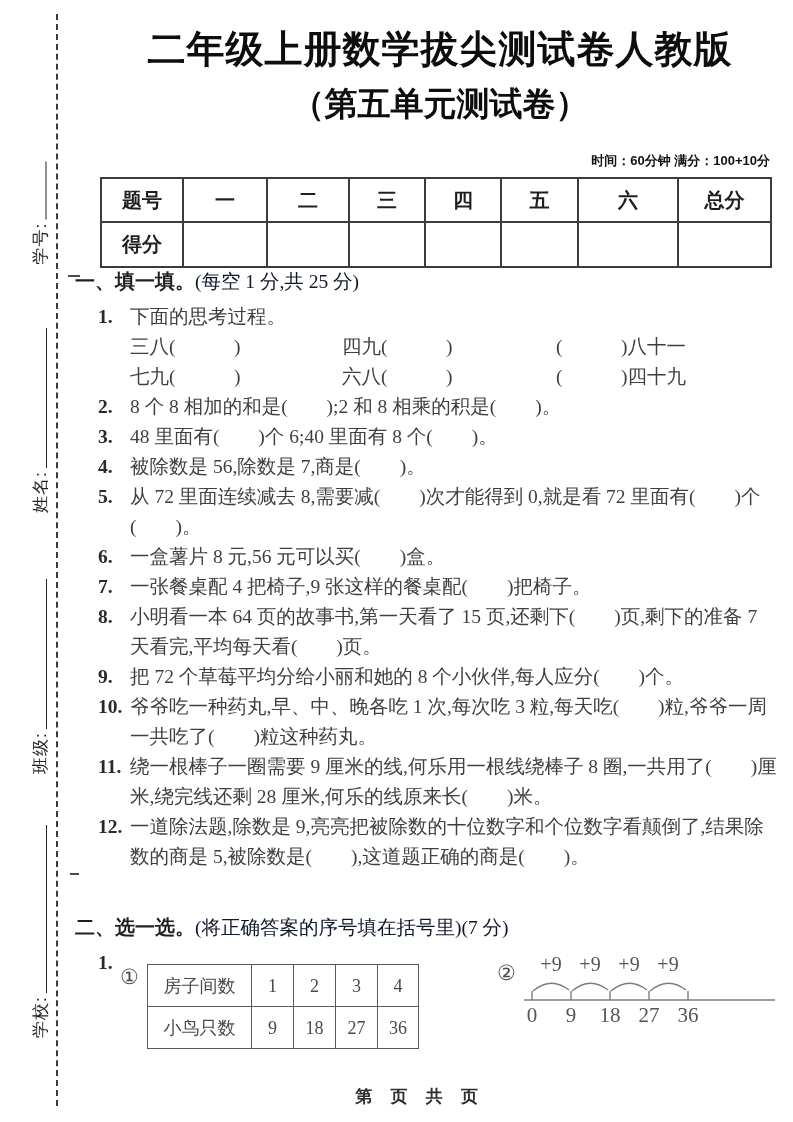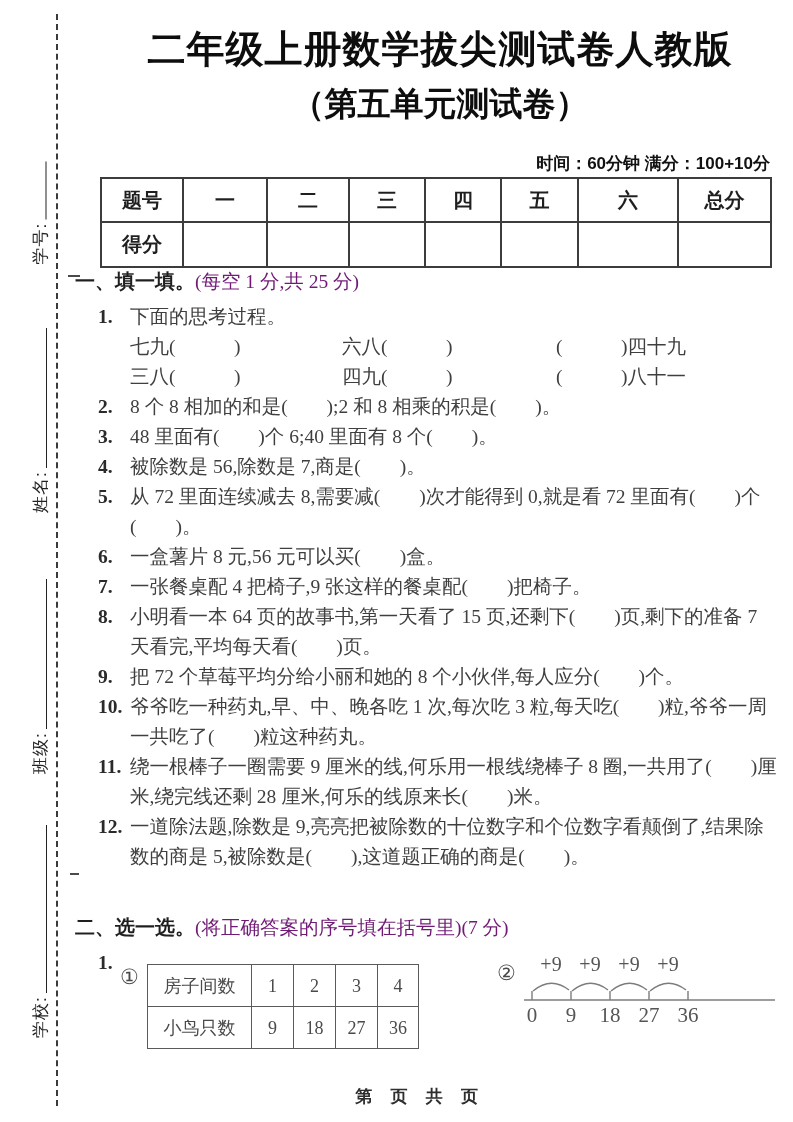--- a/index.html
+++ b/index.html
@@ -18,37 +18,37 @@
 
   
   .title{position:absolute;left:90px;top:24px;width:700px;text-align:center;
          font-family:"Liberation Sans","DejaVu Sans",sans-serif;font-weight:900;
          font-size:38px;letter-spacing:1px;color:#0d0d0d;}
   .subtitle{position:absolute;left:90px;top:82px;width:700px;text-align:center;
             font-family:"Liberation Sans","DejaVu Sans",sans-serif;font-weight:900;
             font-size:33px;color:#0d0d0d;}
   .info{position:absolute;left:100px;top:152px;width:670px;text-align:right;
         font-family:"Liberation Sans","DejaVu Sans",sans-serif;font-weight:600;
-        font-size:17px;color:#111;}
+        font-size:13px;color:#111;}
 
   
   .score-table{position:absolute;left:100px;top:177px;width:670px;border-collapse:collapse;
                table-layout:fixed;padding-left:30px;}
   .score-table td{border:2px solid #3c3c3c;text-align:center;vertical-align:middle;
                   font-size:20px;color:#1f1f1f;}
   .score-table tr.r1 td{height:40px;}
   .score-table tr.r2 td{height:41px;}
   .score-table td.hd{font-weight:700;}
   .score-table td.num{font-weight:600;}
 
   
   .section{position:absolute;left:75px;width:704px;font-size:19.5px;line-height:30px;}
   .sec-head{margin-bottom:5px;}
   .sec-head .bold{font-weight:700;color:#1f1f1f;font-size:20px;}
-  .sec-head .note{color:#701a75;margin-top:32px;}
+  .sec-head .note{color:#0f172a;margin-top:32px;}
   .q{position:relative;padding-left:55px;}
   .qnum{position:absolute;left:23px;font-weight:700;color:#2a2a2a;}
   .fill-row{display:flex;padding-left:55px;}
   .fill-row span{display:inline-block;}
   .fill-row .c1{width:212px;}
   .fill-row .c2{width:214px;}
 
   
   .options{position:relative;height:110px;margin-top:4px;}
   .opt-marker{position:absolute;font-size:21px;color:#4a4a4a;}
@@ -129,28 +129,28 @@
   <div class="section" style="top:266px;">
     <div class="sec-head">
       <span class="bold">一、填一填。</span><span class="note">(每空 1 分,共 25 分)</span>
     </div>
 
     <div class="q">
       <span class="qnum">1.</span>
       <span>下面的思考过程。</span>
     </div>
     <div class="fill-row">
+      <span class="c1">三八(　　　)</span>
+      <span class="c2">四九(　　　)</span>
+      <span class="c3">(　　　)八十一</span>
+    </div>
+    <div class="fill-row">
       <span class="c1">七九(　　　)</span>
       <span class="c2">六八(　　　)</span>
       <span class="c3">(　　　)四十九</span>
-    </div>
-    <div class="fill-row">
-      <span class="c1">三八(　　　)</span>
-      <span class="c2">四九(　　　)</span>
-      <span class="c3">(　　　)八十一</span>
     </div>
 
     <div class="q">
       <span class="qnum">2.</span>
       <span>8 个 8 相加的和是(　　);2 和 8 相乘的积是(　　)。</span>
     </div>
     <div class="q">
       <span class="qnum">3.</span>
       <span>48 里面有(　　)个 6;40 里面有 8 个(　　)。</span>
     </div>

